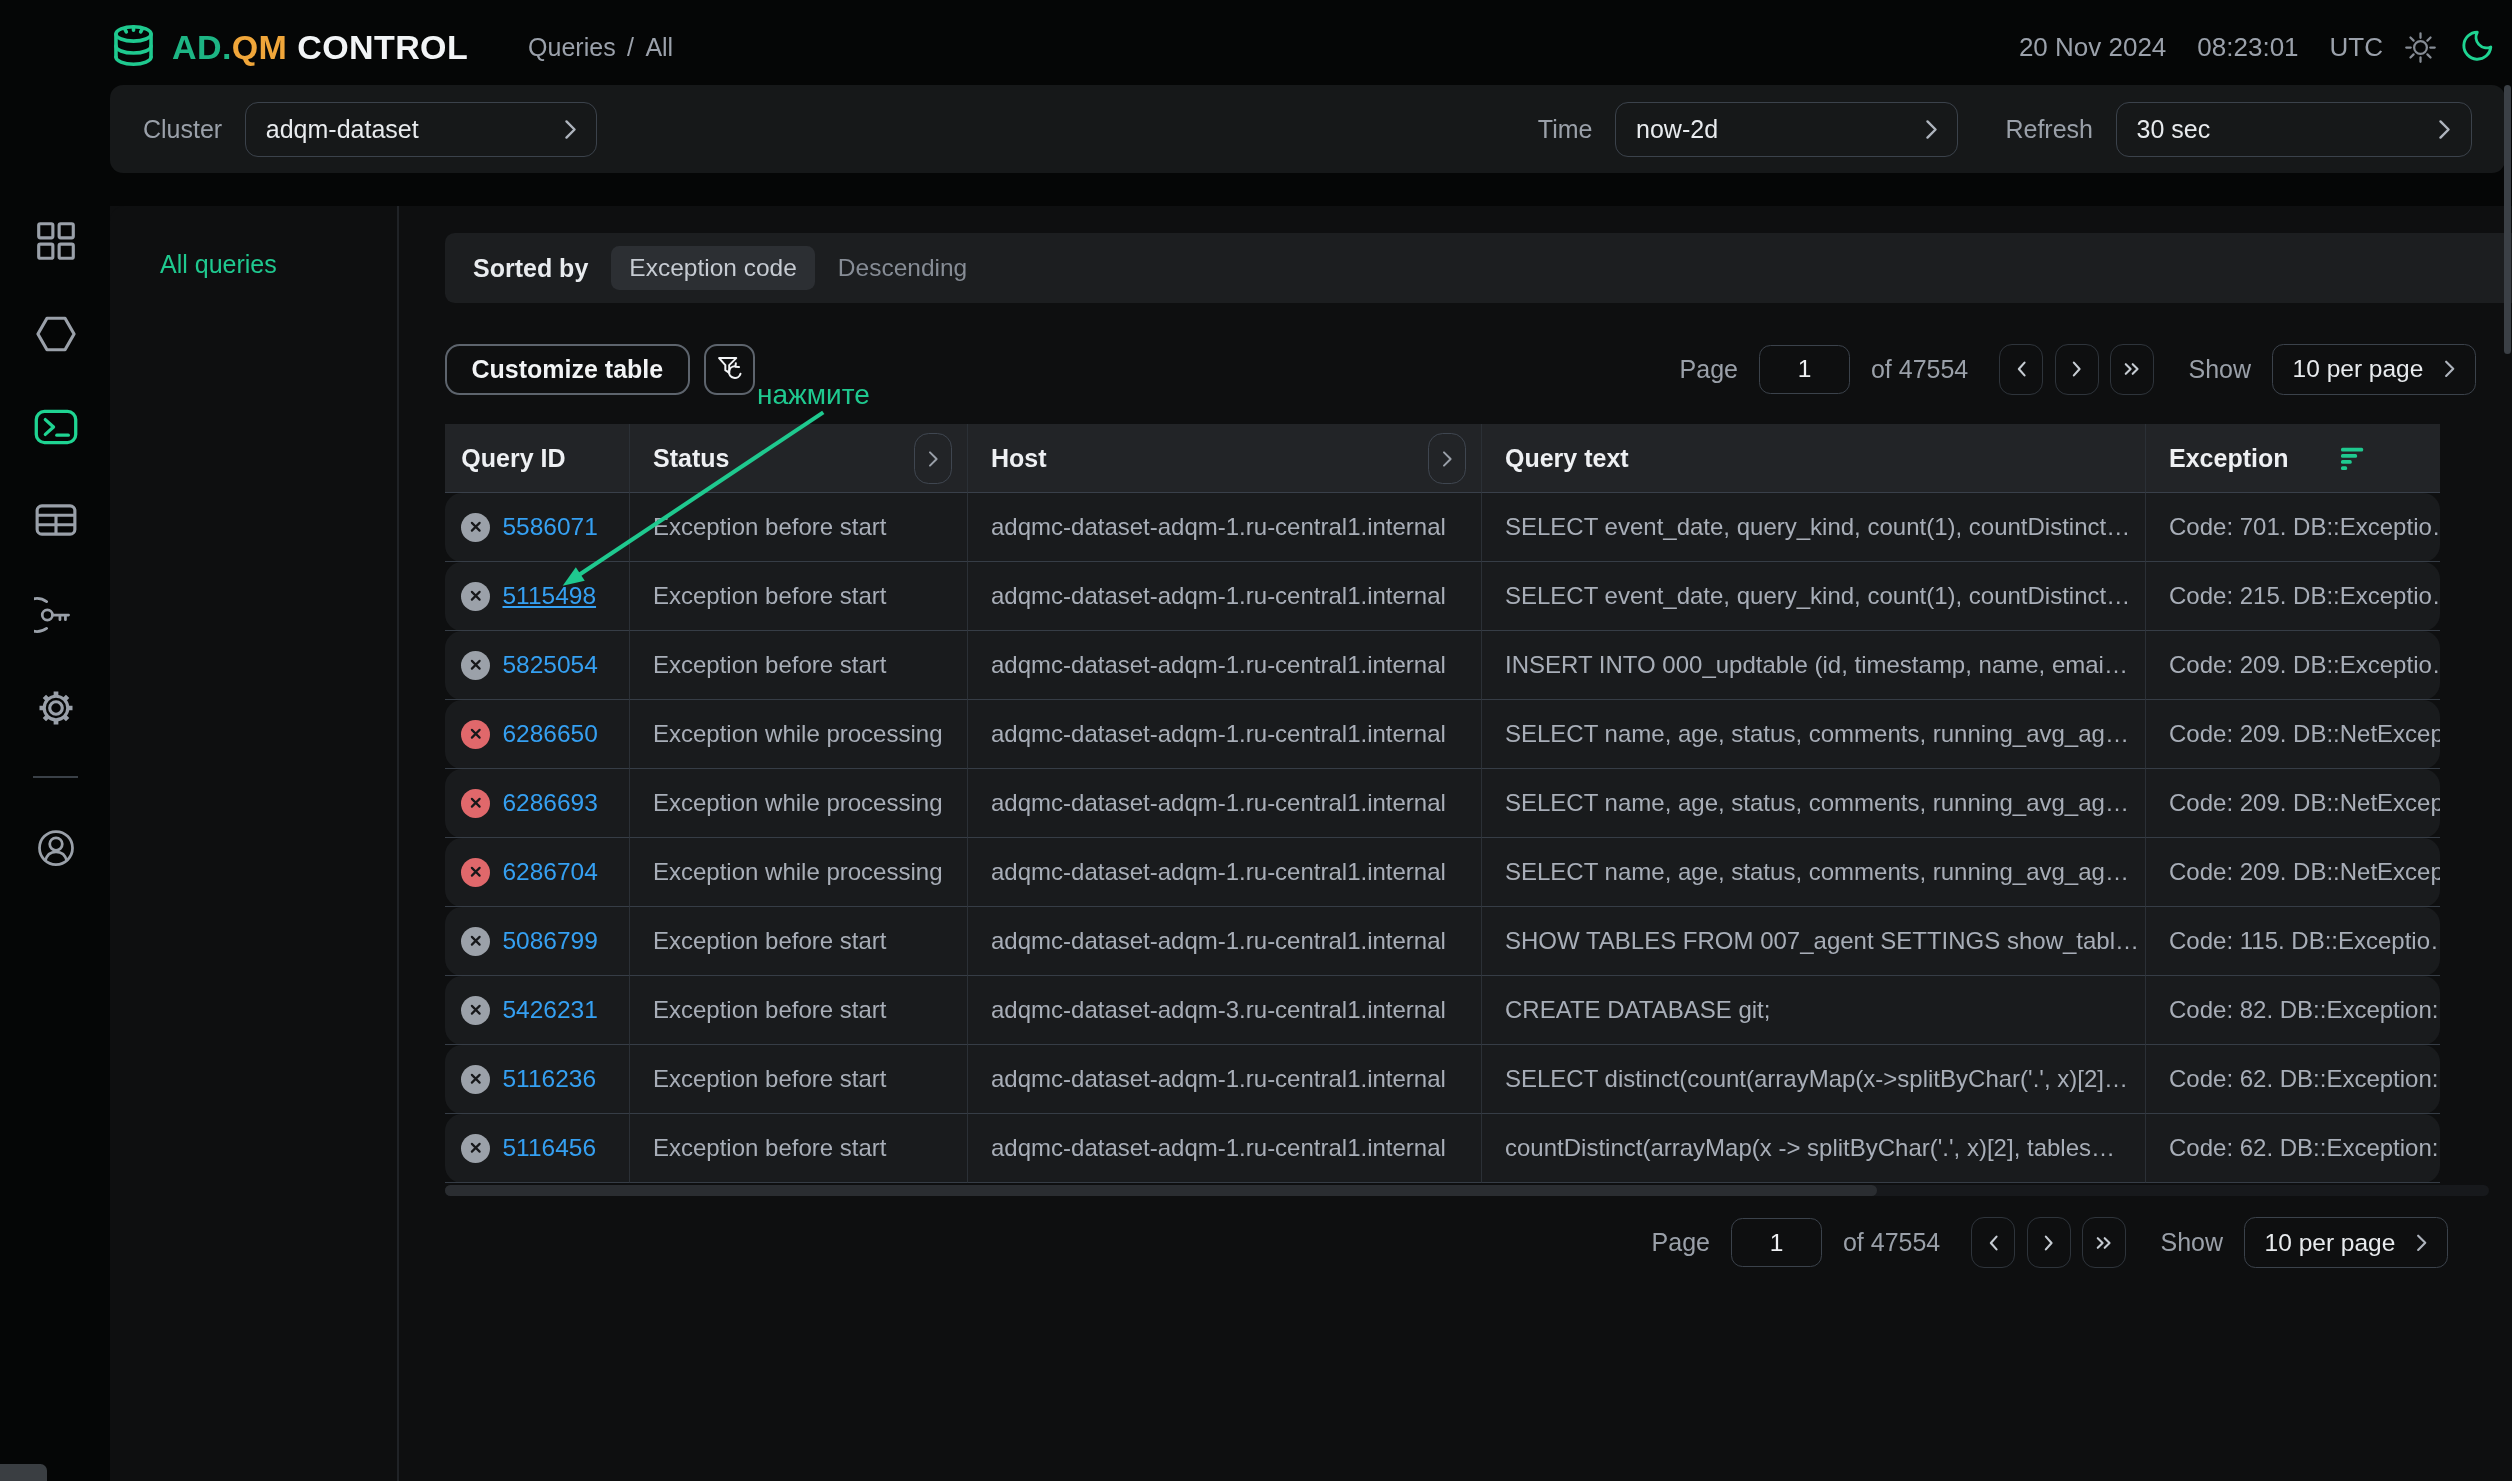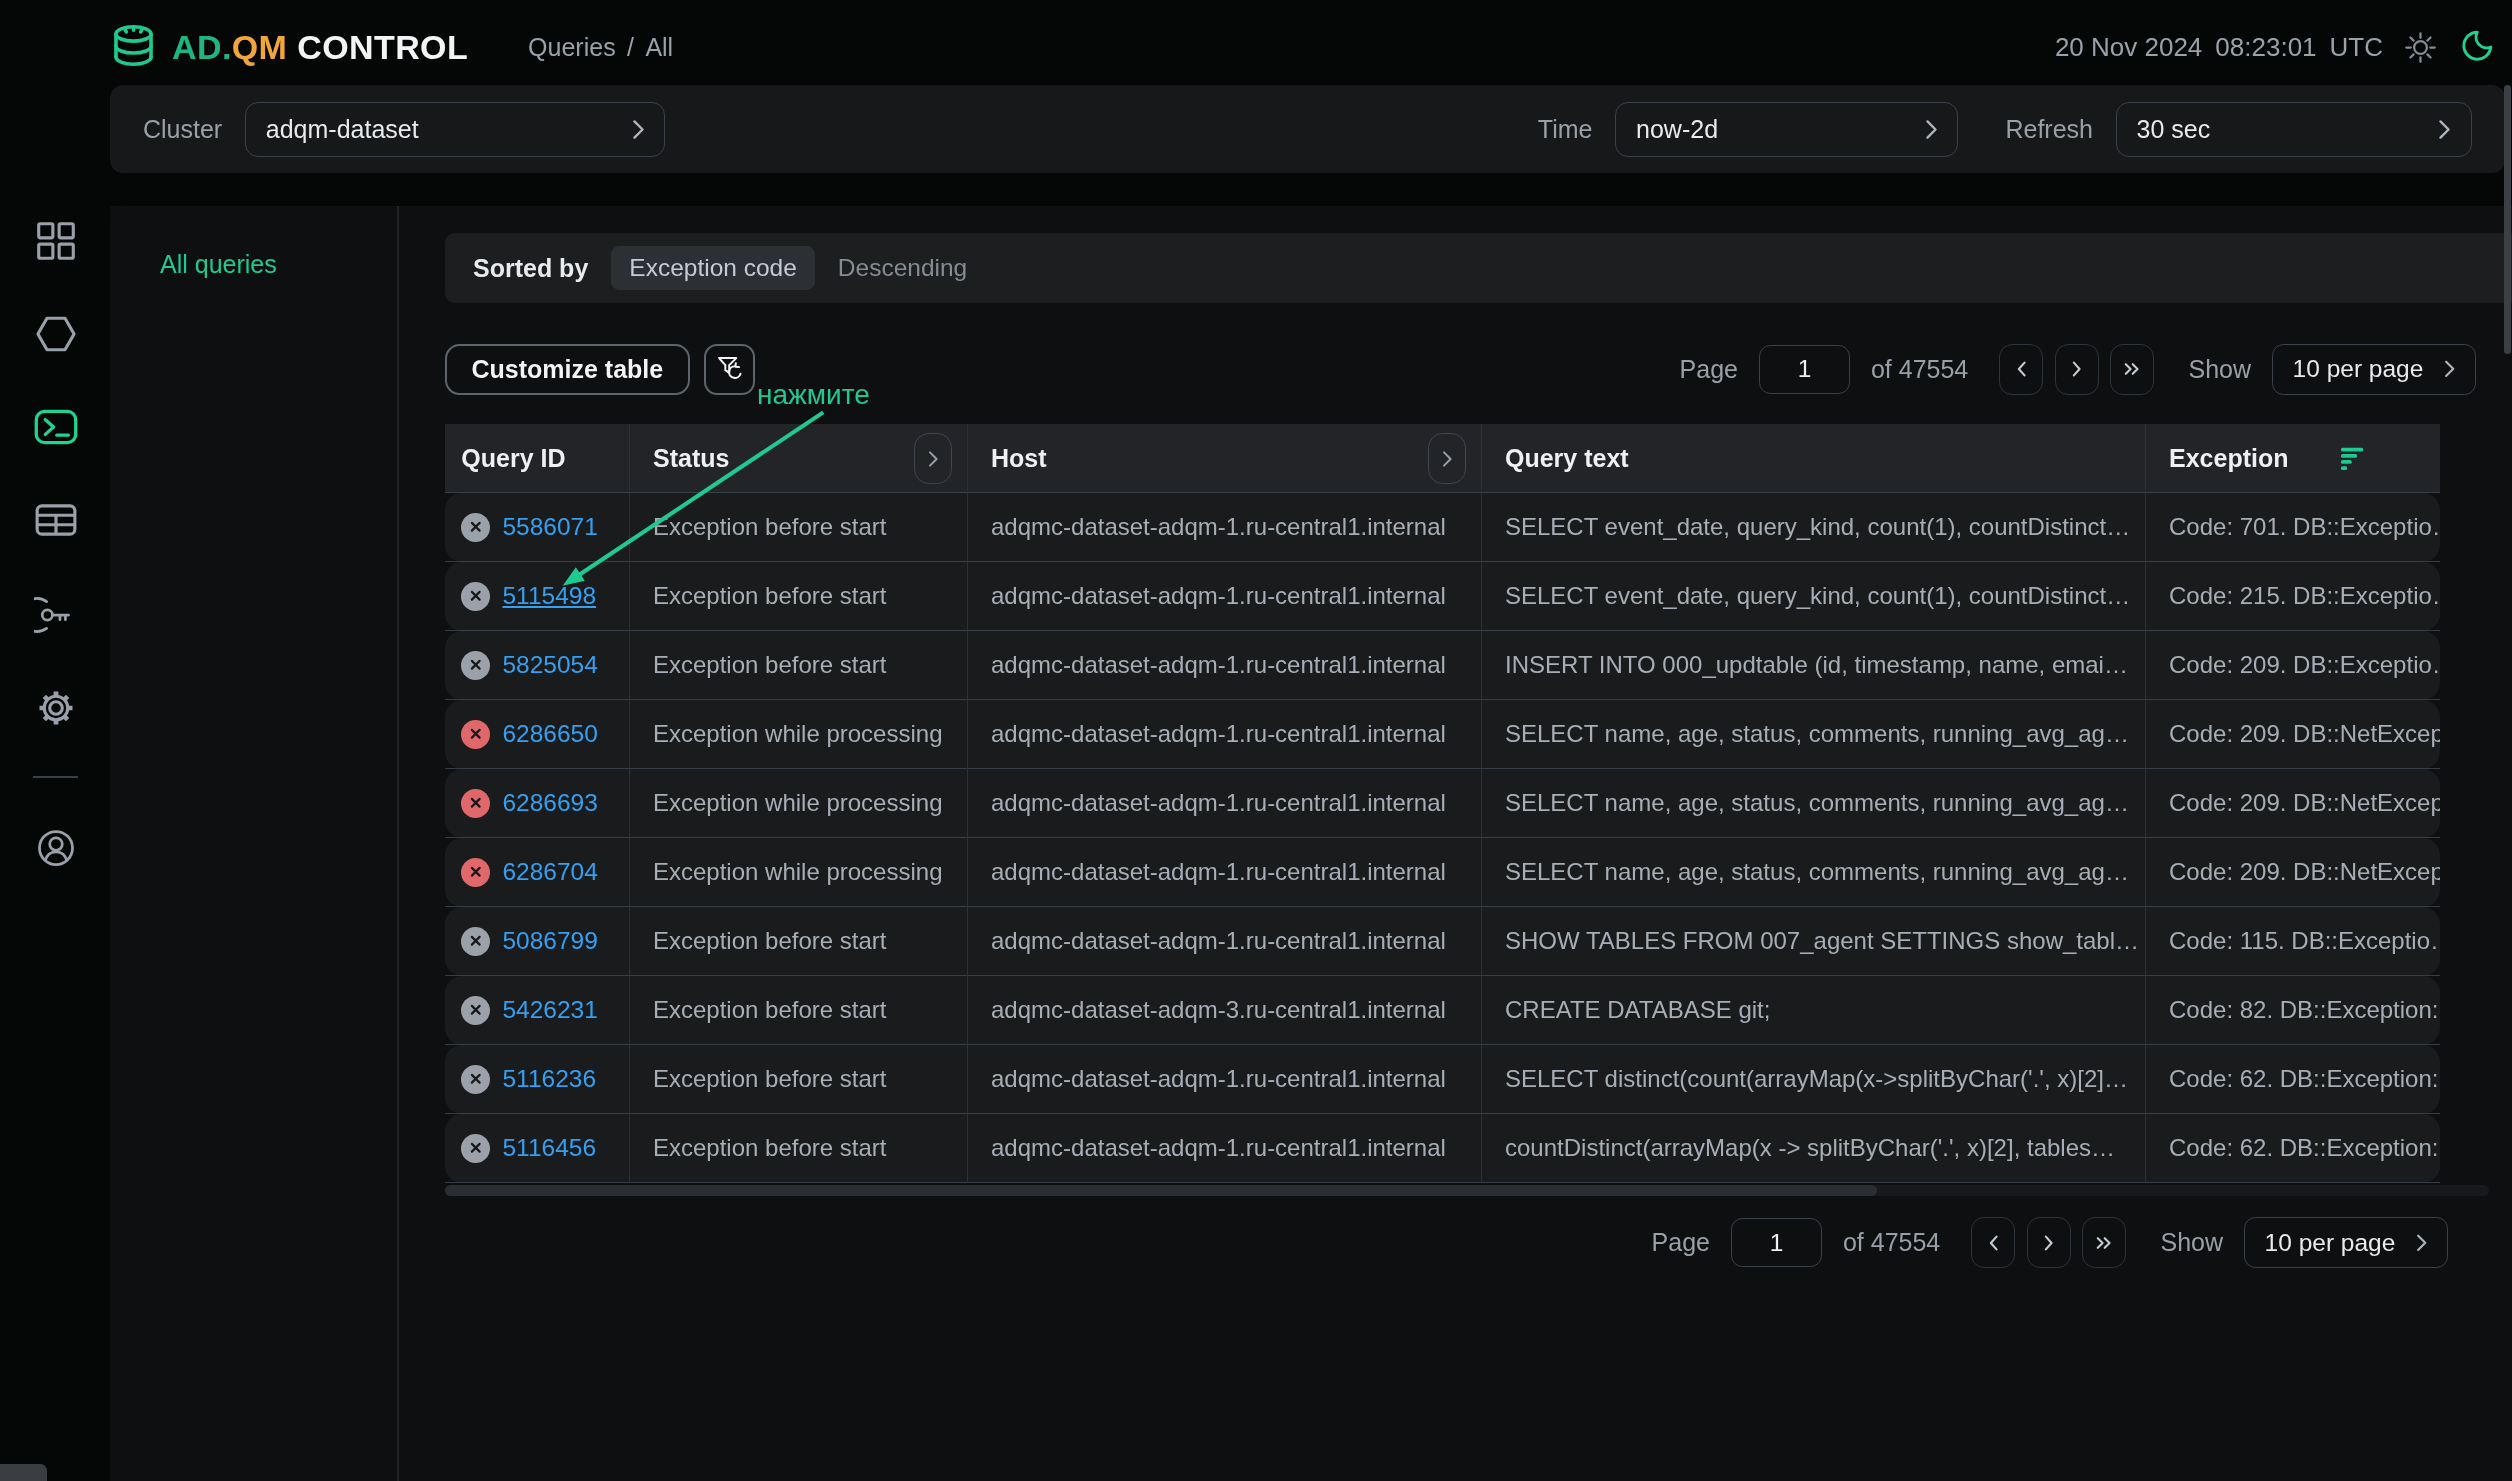--- a/index.html
+++ b/index.html
@@ -8,29 +8,29 @@
   .app { position:relative; width:2512px; height:1482px; background:#0e0f10; }
 
   
   .top-zone { position:absolute; top:0; left:0; right:0; height:206px; background:#050606; }
   .topbar { position:absolute; top:0; left:0; right:0; height:82px; display:flex; align-items:center; padding:12px 18px 0 108px; }
   .brand { display:flex; align-items:center; gap:13px; cursor:pointer; }
   .brand-text { font-size:34px; font-weight:700; letter-spacing:0.4px; color:#f2f4f6; white-space:nowrap; }
   .brand-green { color:#1db584; } .brand-amber { color:#f0a63a; }
   .crumbs { margin-left:60px; font-size:25px; color:#9ba1ab; display:flex; gap:11.4px; }
   .topbar-right { margin-left:auto; display:flex; align-items:center; gap:21px; }
-  .clock { display:flex; gap:13px; font-size:26px; color:#9ba1ab; }
+  .clock { display:flex; gap:31px; font-size:26px; color:#9ba1ab; }
 
   .filterbar { position:absolute; left:110px; top:85px; width:2395px; height:88px;
     background:#161819; border-radius:13px; display:flex; align-items:center; padding:0 33px; }
   .flabel { font-size:25px; color:#9aa0a9; margin-right:23px; }
   .select { height:55px; border:1.6px solid #3b424b; border-radius:13px; display:flex; align-items:center;
     padding:0 19.6px; color:#e8ebee; font-size:25px; cursor:pointer; }
   .select .val { flex:1; white-space:nowrap; }
-  .sel-cluster { width:420px; } .sel-time { width:343px; } .sel-refresh { width:356px; }
+  .sel-cluster { width:352px; } .sel-time { width:343px; } .sel-refresh { width:356px; }
   .push { margin-left:auto; }
 
   
   .sidebar { position:absolute; top:82px; left:0; width:110px; bottom:0; background:#050606; }
   .side-item { position:absolute; left:32px; width:47px; height:47px; display:flex; align-items:center; justify-content:center; cursor:pointer; }
   .side-div { position:absolute; left:33px; width:45px; height:1.6px; background:#3a4047; }
 
   
   .main-bg { position:absolute; top:206px; left:110px; right:0; bottom:0; background:#0e0f10; border-top-left-radius:14.7px; }
   .vdiv { position:absolute; top:206px; bottom:0; left:397px; width:1.6px; background:#202327; }

